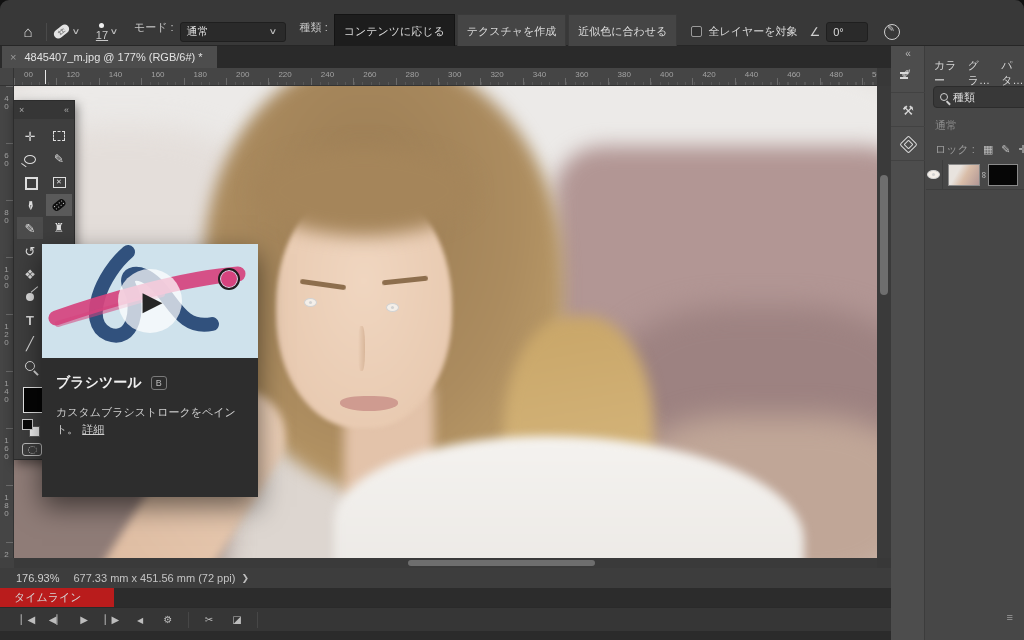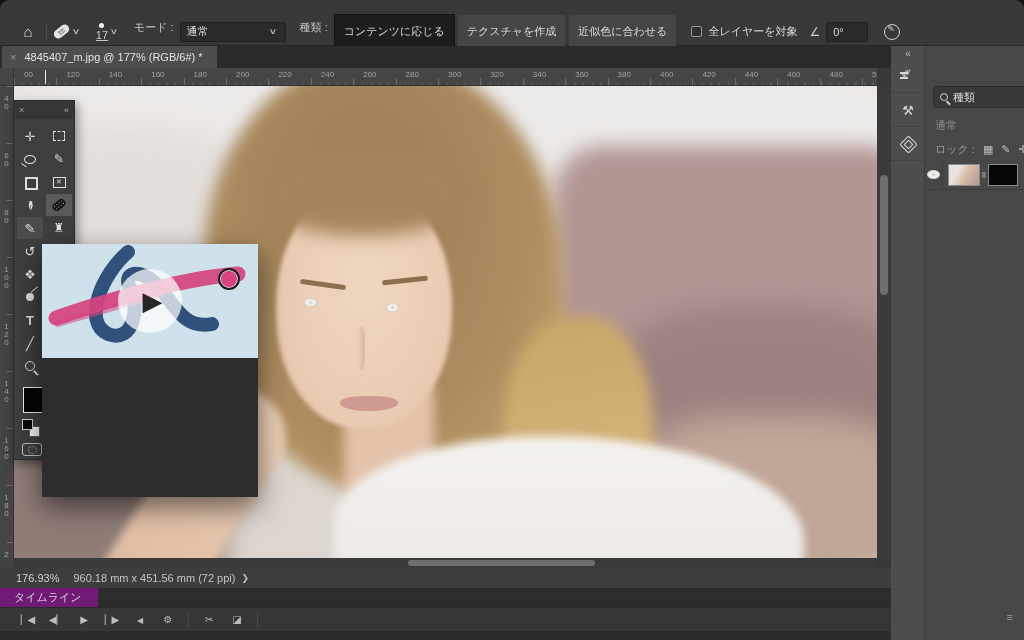--- a/index.html
+++ b/index.html
@@ -199,22 +199,22 @@
   .link-i { color:#cfcfcf; font-size:9px; transform:rotate(90deg); margin:0 1px; }
   .mask-thumb { width:30px; height:22px; background:#060606; border:1px solid #8a8a8a; flex:none; }
   .layer-row:not(.has-mask) .mask-group { display:none; }
   
   #statusbar { position:absolute; left:0; top:568px; width:891px; height:20px; background:#3d3d3d;
     display:flex; align-items:center; color:#cfcfcf; }
   #status-zoom { margin-left:16px; }
   #status-info { margin-left:14px; color:#c4c4c4; }
   #status-chev { margin-left:6px; font-size:9px; color:#bdbdbd; }
   #tl-tabrow { position:absolute; left:0; top:588px; width:891px; height:19px; background:#2c2c2c; }
-  #tl-tab { position:absolute; left:0; top:0; height:19px; background:#701a75; color:#d6d6d6;
-    display:flex; align-items:center; padding:0 16px 0 14px; }
+  #tl-tab { position:absolute; left:0; top:0; height:19px; background:#b91c1c; color:#d6d6d6;
+    display:flex; align-items:center; padding:0 32px 0 14px; }
   #tl-controls { position:absolute; left:0; top:607px; width:891px; height:24px; background:#363636;
     border-top:1px solid #2a2a2a; display:flex; align-items:center; color:#bdbdbd; }
   .tl-btn { width:28px; text-align:center; font-size:10px; position:relative; }
   .tl-btn .bar-l::before { content:"▏"; font-size:9px; }
   .tl-sep { width:1px; height:16px; background:#474747; margin:0 6px; }
   #tl-bottom { position:absolute; left:0; top:631px; width:891px; height:9px; background:#2b2b2b; }
   #tl-menu { position:absolute; right:10px; top:611px; color:#9f9f9f; font-size:11px; letter-spacing:1px; }
 </style>
 </head>
 <body>
@@ -397,36 +397,51 @@
       <svg width="216" height="114" viewBox="0 0 216 114">
         <path d="M86,8 C60,30 40,78 66,90 C92,100 98,62 88,44 C80,28 98,24 114,40 C132,58 140,86 170,80" fill="none" stroke="#31517d" stroke-width="14" stroke-linecap="round"></path>
         <path d="M14,74 C60,58 140,34 196,30" fill="none" stroke="#d6437e" stroke-width="15" stroke-linecap="round" opacity="0.92"></path>
         <path d="M16,80 C50,70 90,58 120,50" fill="none" stroke="#d6437e" stroke-width="6" stroke-linecap="round" opacity="0.55"></path>
       </svg>
       <div id="tt-play">
           <span class="glyph">▶</span>
         </div>
       <div id="tt-cursor"></div>
     </div>
+    <div id="tt-body">
+      <div id="tt-title-row">
+        <span id="tt-name">ブラシツール</span>
+        <span id="tt-key">B</span>
+      </div>
+      <div id="tt-desc">
+        <span>カスタムブラシストロークをペイント。</span><a id="tt-link">詳細</a>
+      </div>
+    </div>
   </div>
 
   <div id="icon-strip">
     <div id="strip-collapse">«</div>
     <div class="strip-btn" style="top:14px">
         <span class="brushset-i"></span>
       </div>
     <div class="strip-btn" style="top:48px">
         <span style="font-size:13px">⚒</span>
       </div>
     <div class="strip-btn" style="top:82px">
         <span class="cube-i"></span>
       </div>
   </div>
 
   <div id="panel">
+    <div id="panel-tabs">
+
+    <span class="panel-tab">カラー</span>
+        <span class="panel-tab">グラ…</span>
+        <span class="panel-tab">パタ…</span>
+      </div>
     <div id="filter-box">
       <span class="search-i"></span>
       <span>種類</span>
     </div>
     <div id="blend-row">通常</div>
     <div id="lock-row">
       <span>ロック :</span>
       <span class="lk">▦</span>
       <span class="lk">✎</span>
       <span class="lk">✛</span>
@@ -442,21 +457,21 @@
             <span class="link-i">∞</span>
             <span class="mask-thumb"></span>
           </span>
           <span class="layer-name"></span>
         </div>
       </div>
   </div>
 
   <div id="statusbar">
     <span id="status-zoom">176.93%</span>
-    <span id="status-info">960.18 mm x 451.56 mm (72 ppi)</span>
+    <span id="status-info">677.33 mm x 451.56 mm (72 ppi)</span>
     <span id="status-chev">❯</span>
   </div>
 
   <div id="tl-tabrow">
     <div id="tl-tab">タイムライン</div>
   </div>
   <div id="tl-controls">
     <span class="tl-btn" style="margin-left:14px"><span class="bar-l"></span><span>◀</span></span>
     <span class="tl-btn"><span>◀</span><span class="bar-l"></span></span>
     <span class="tl-btn"><span>▶</span></span>

